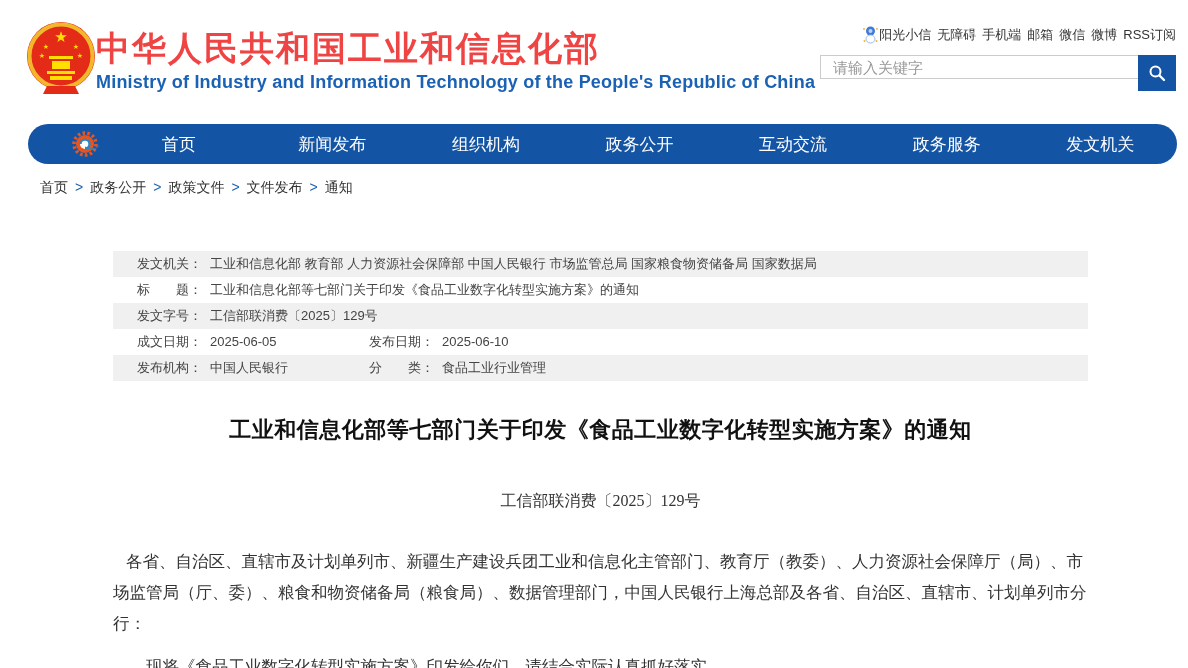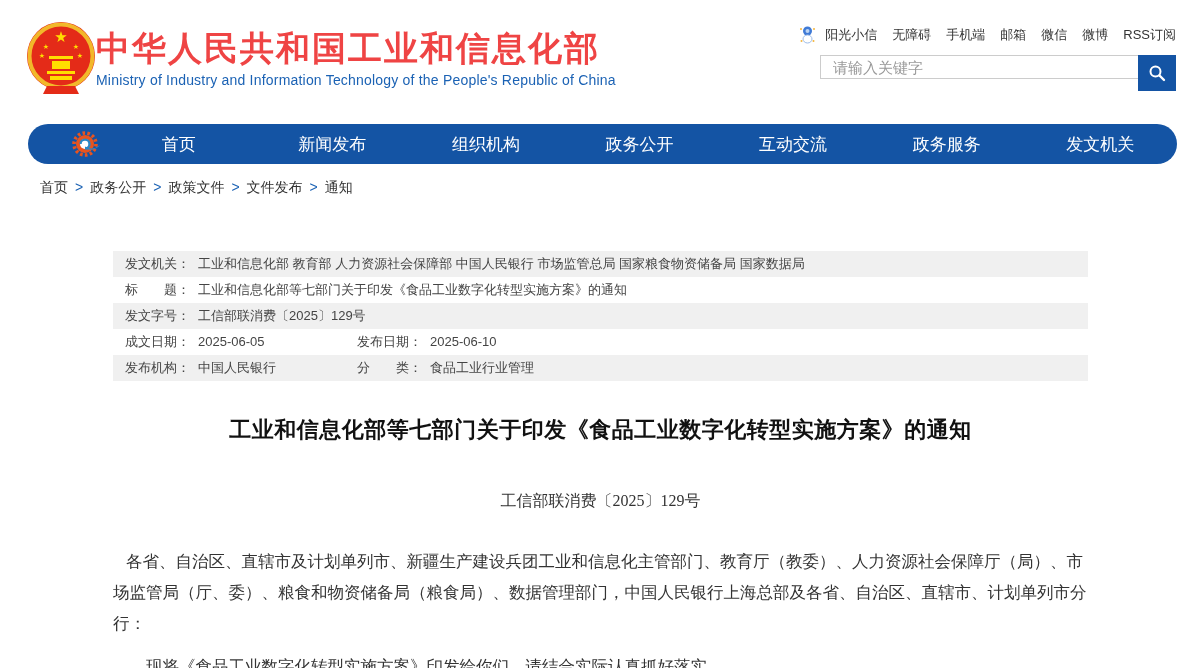--- a/index.html
+++ b/index.html
@@ -4,23 +4,23 @@
 <style>
   * { margin:0; padding:0; box-sizing:border-box; }
   html,body { width:1188px; height:668px; background:#fff; overflow:hidden;
     font-family:"Liberation Sans","DejaVu Sans",sans-serif; }
 
   
   .header { position:relative; height:118px; background:#fff; }
   .emblem { position:absolute; left:25px; top:20px; width:72px; height:78px; }
   .titles { position:absolute; left:96px; top:28px; }
   .site-title { font-size:34px; font-weight:bold; color:#ef4444; letter-spacing:2px; line-height:40px; white-space:nowrap; }
-  .site-subtitle { font-size:14px; font-weight:normal; color:#1b62b4; margin-top:4px; letter-spacing:0.2px; white-space:nowrap; }
+  .site-subtitle { font-size:18px; font-weight:bold; color:#1b62b4; margin-top:4px; letter-spacing:0.2px; white-space:nowrap; }
 
-  .top-links { position:absolute; top:25px; right:12px; display:flex; align-items:center; gap:15px;
+  .top-links { position:absolute; top:25px; right:12px; display:flex; align-items:center; gap:6px;
     font-size:13px; color:#333; }
   .top-links a { color:#333; text-decoration:none; cursor:pointer; white-space:nowrap; }
   .mascot { width:17px; height:19px; margin-right:-6px; }
 
   .search-box { position:absolute; top:55px; right:12px; width:356px; height:24px;
     border:1px solid #ccc; display:flex; background:#fff; }
   .search-box input { flex:1; border:none; outline:none; padding:0 12px; font-size:15px; color:#333;
     font-family:inherit; }
   .search-box input::placeholder { color:#999; }
   .search-btn { width:38px; height:36px; margin:-1px -1px -1px 0; background:#1454a4; border:none;
@@ -34,21 +34,21 @@
     text-decoration:none; cursor:pointer; white-space:nowrap; }
 
   
   .breadcrumb { margin:15px 0 0 40px; font-size:14px; color:#333; }
   .breadcrumb a { color:#333; text-decoration:none; cursor:pointer; }
   .breadcrumb .sep { color:#1b62b4; margin:0 7px; }
 
   
   .content { width:975px; margin-left:113px; }
   .meta-table { margin-top:54px; font-size:13px; color:#444; }
-  .meta-row { display:flex; height:26px; line-height:26px; padding-left:12px; background:#fff; }
+  .meta-row { display:flex; height:26px; line-height:26px; padding-left:24px; background:#fff; }
   .meta-row.shade { background:#f0f0f0; }
   .meta-cell { display:inline-block; white-space:nowrap; overflow:hidden; }
   .meta-cell.fixed { width:232px; flex:0 0 auto; }
   .meta-label { margin-right:8px; }
 
   
   .doc-title { margin-top:34px; text-align:center; font-size:22px; font-weight:bold; color:#111;
     letter-spacing:0.5px; }
   .doc-number { margin-top:46px; text-align:center; font-size:16px; color:#333;
     font-family:"Liberation Serif","DejaVu Serif",serif; }

